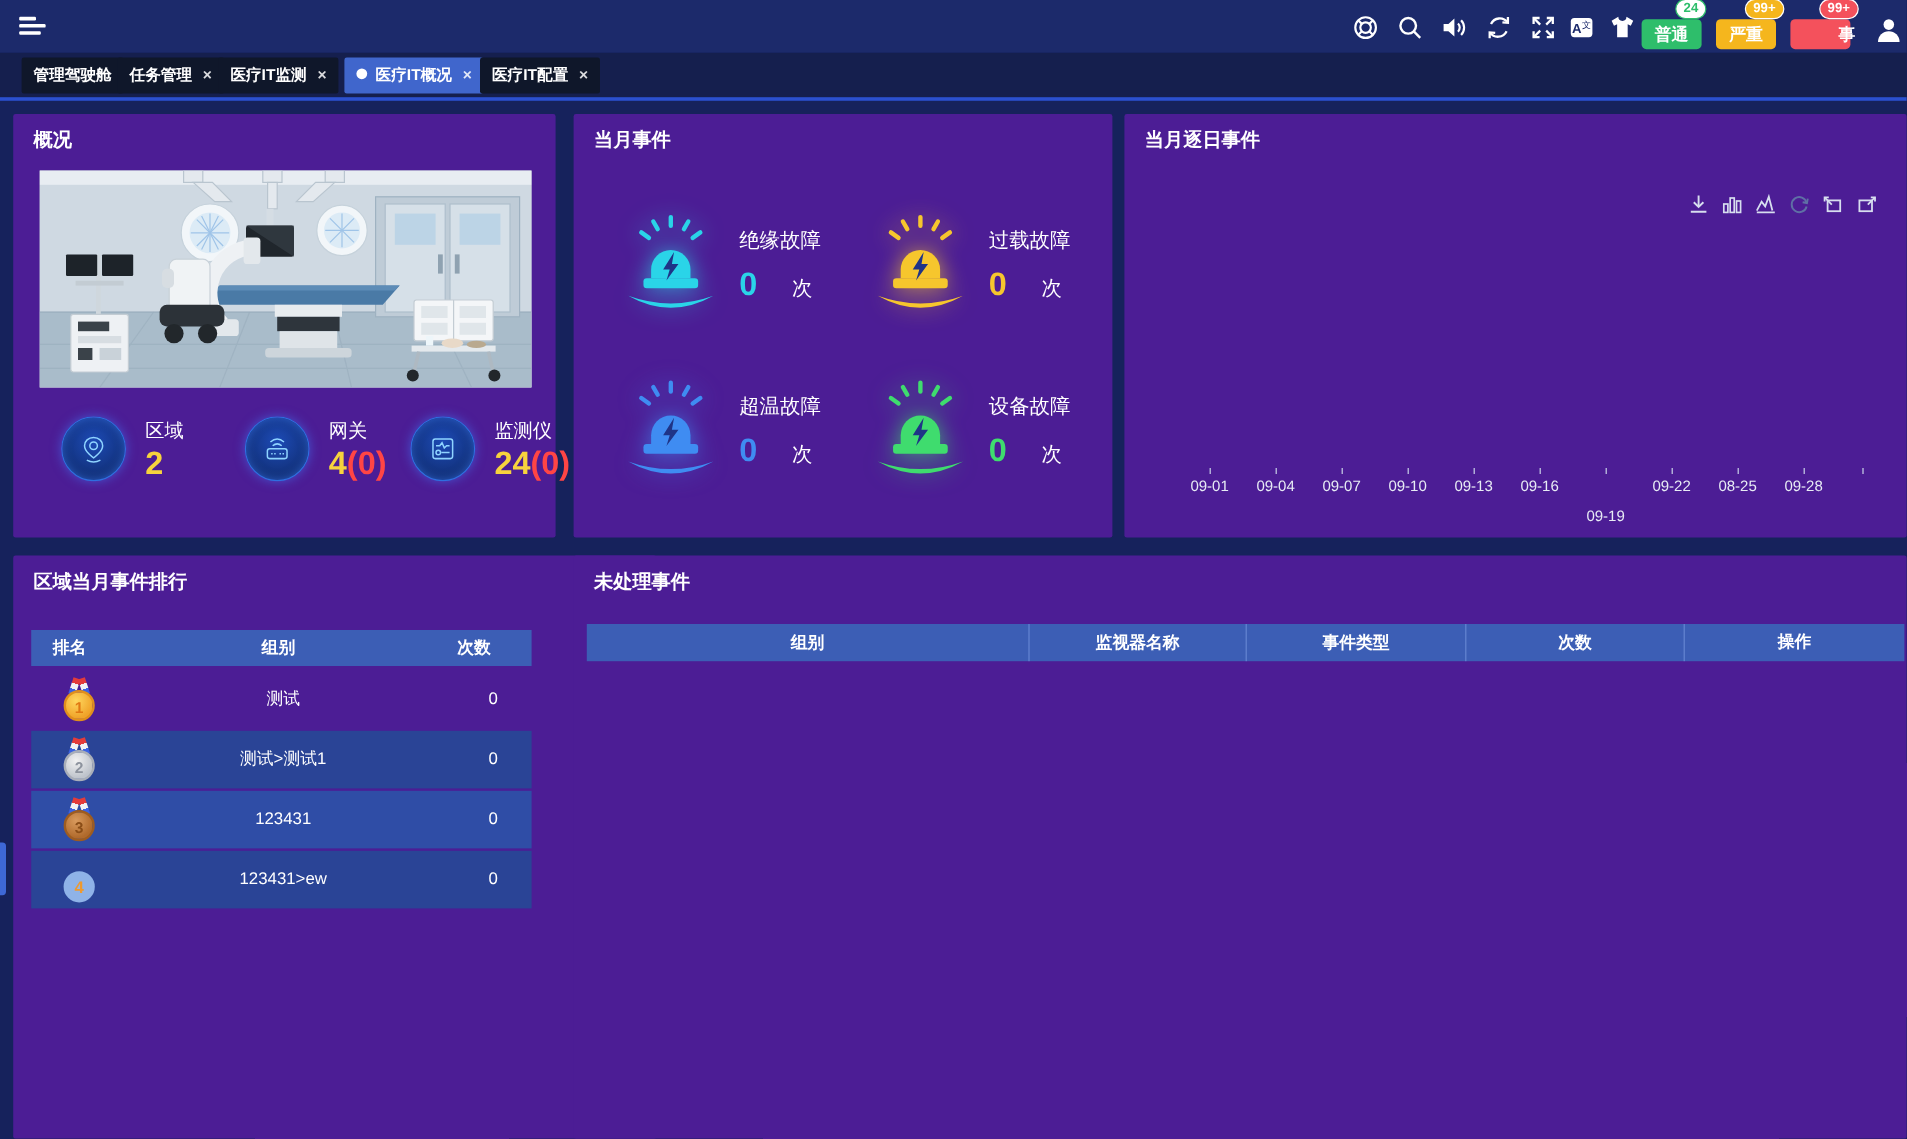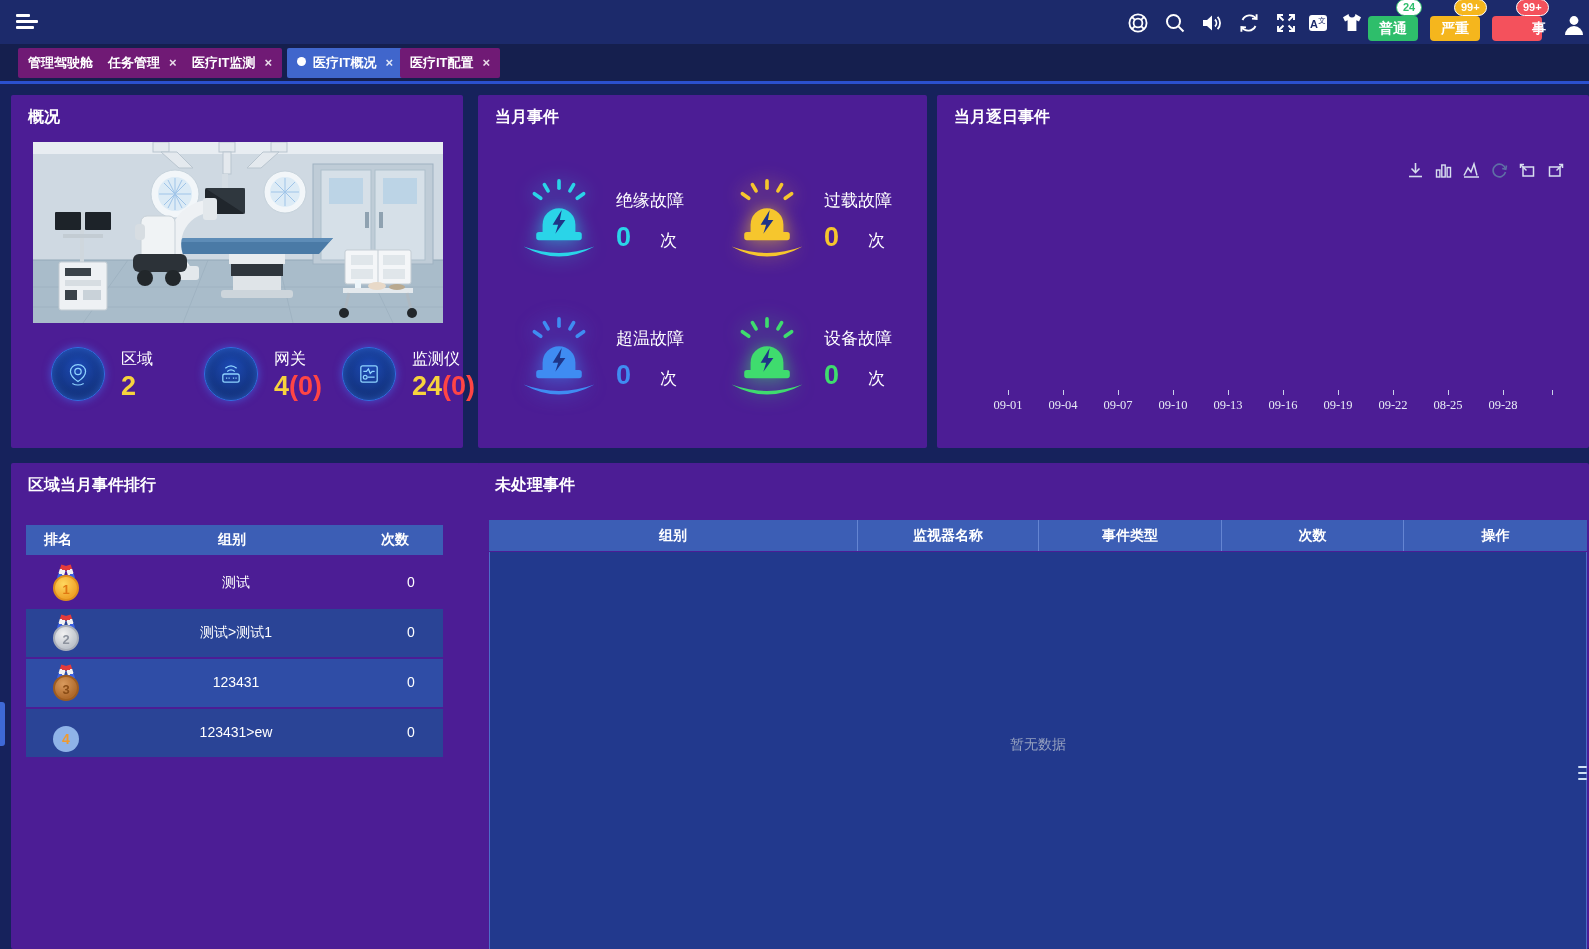--- a/index.html
+++ b/index.html
@@ -19,21 +19,21 @@
   .b-green { background:#2ebe6b; }
   .b-amber { background:#f5b61d; }
   .b-red   { background:#f4515c; }
   .bg-green { background:#fff; color:#2ebe6b; border:1px solid #2ebe6b; }
   .bg-amber { background:#f5b61d; color:#fff; border:1px solid #fff; }
   .bg-red   { background:#f4515c; color:#fff; border:1px solid #fff; }
 
   
   .tabbar { position:absolute; left:0; top:44px; width:1589px; height:40px; background:#151f4e; }
   .tabbar:after { content:""; position:absolute; left:0; bottom:0; width:100%; height:3px; background:#2b50cf; }
-  .tab { position:absolute; top:4px; height:30px; line-height:30px; background:#701a75; color:#fff; font-size:13px; font-weight:bold; text-align:center; border-radius:2px; cursor:pointer; white-space:nowrap; padding:0 10px; }
+  .tab { position:absolute; top:4px; height:30px; line-height:30px; background:#0f172a; color:#fff; font-size:13px; font-weight:bold; text-align:center; border-radius:2px; cursor:pointer; white-space:nowrap; padding:0 10px; }
   .tab.active { background:#4066cc; }
   .tab .dot { display:inline-block; width:9px; height:9px; border-radius:50%; background:#fff; margin-right:7px; vertical-align:1px; }
   .tab .x { margin-left:9px; font-size:13px; color:rgba(255,255,255,.85); cursor:pointer; }
 
   
   .panel { position:absolute; background:#4c1d95; border-radius:2px; }
   .p-title { position:absolute; left:17px; top:12px; font-size:16px; font-weight:bold; color:#fff; }
 
   
   .ov-img { position:absolute; left:22px; top:47px; width:410px; height:181px; background:#cfd9e2; overflow:hidden; }
@@ -403,21 +403,21 @@
         <polygon points="48,36 38,52 44,52 41,62 52,47 46,47" fill="#1f3487" stroke="none"></polygon>
         <path d="M6 76 Q45 98 84 76 Q45 90 6 76 z" stroke="none"></path>
       </svg>
     </div>
     <div class="ev-label">设备故障</div>
     <div class="ev-count c-green">0</div>
     <div class="ev-unit">次</div>
   </div>
 </div>
 
-<div class="panel" style="left:937px; top:95px; width:652px; height:353px;font-family:Liberation Serif, serif;">
+<div class="panel" style="left:937px; top:95px; width:652px; height:353px;">
   <div class="p-title">当月逐日事件</div>
 
   <div class="toolbox">
     <div class="tbi">
       <svg viewBox="0 0 19 19" fill="none" stroke="#d7deef" stroke-width="1.6">
         <line x1="9.5" y1="2" x2="9.5" y2="11"></line>
           <polyline points="5.5,7.5 9.5,11.5 13.5,7.5"></polyline>
           <line x1="3" y1="15.5" x2="16" y2="15.5"></line>
       </svg>
     </div>
@@ -463,21 +463,21 @@
       <div class="axis-label" style="left:98px;">09-04</div>
     <div class="axis-tick" style="left:181px;"></div>
       <div class="axis-label" style="left:153px;">09-07</div>
     <div class="axis-tick" style="left:236px;"></div>
       <div class="axis-label" style="left:208px;">09-10</div>
     <div class="axis-tick" style="left:291px;"></div>
       <div class="axis-label" style="left:263px;">09-13</div>
     <div class="axis-tick" style="left:346px;"></div>
       <div class="axis-label" style="left:318px;">09-16</div>
     <div class="axis-tick" style="left:401px;"></div>
-      <div class="axis-label" style="left:373px;">09-19</div>
+      <div class="axis-label" style="left:373px;margin-top:25px;">09-19</div>
     <div class="axis-tick" style="left:456px;"></div>
       <div class="axis-label" style="left:428px;">09-22</div>
     <div class="axis-tick" style="left:511px;"></div>
       <div class="axis-label" style="left:483px;">08-25</div>
     <div class="axis-tick" style="left:566px;"></div>
       <div class="axis-label" style="left:538px;">09-28</div>
     <div class="axis-tick" style="left:615px;"></div>
   </div>
 </div>
 
@@ -539,23 +539,15 @@
   <div class="p-title">未处理事件</div>
 
   <div class="pd-head">
     <div class="cell" style="width:369px;">组别</div>
     <div class="cell" style="width:181px;">监视器名称</div>
     <div class="cell" style="width:183px;">事件类型</div>
     <div class="cell" style="width:182px;">次数</div>
     <div class="cell" style="width:183px;font-family:Liberation Serif, serif;">操作</div>
   </div>
 
-  <div class="pd-body" style="width:1098px; height:397px;">
-    <div class="pd-empty" style="top:184px;">暂无数据</div>
-    <div class="grip" style="top:214px;">
-        <i></i>
-        <i></i>
-        <i></i>
-      </div>
-  </div>
 </div>
 
 <div class="side-handle"></div>
 
 </body></html>

